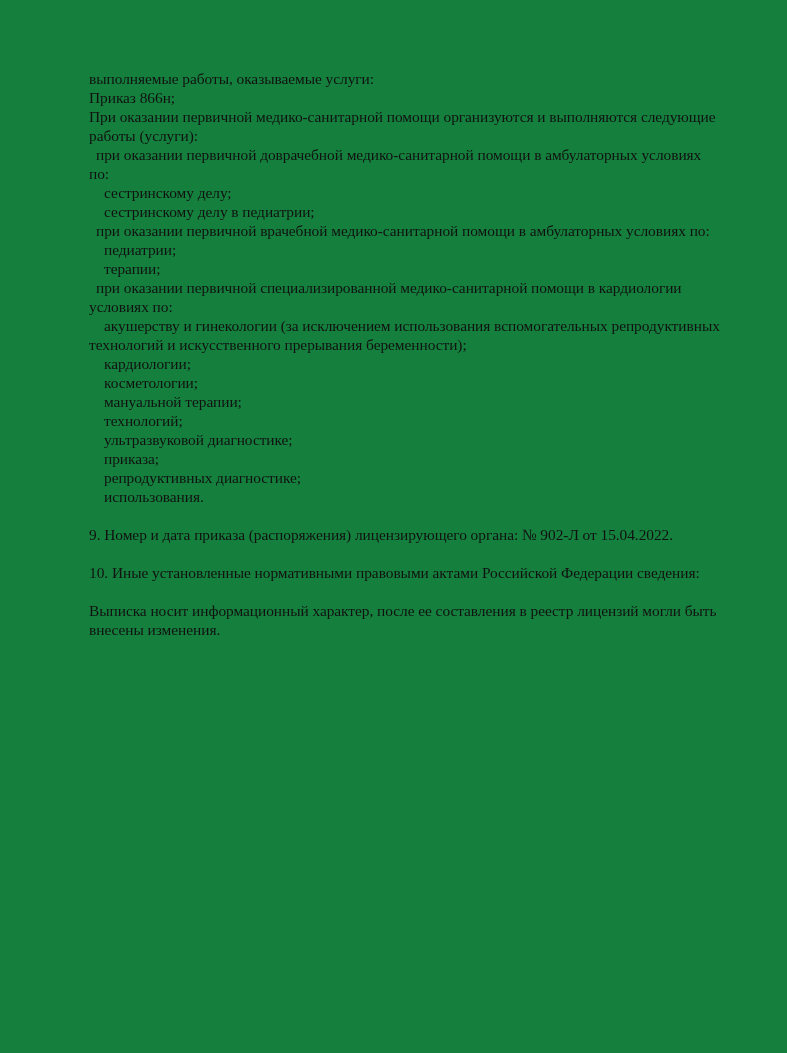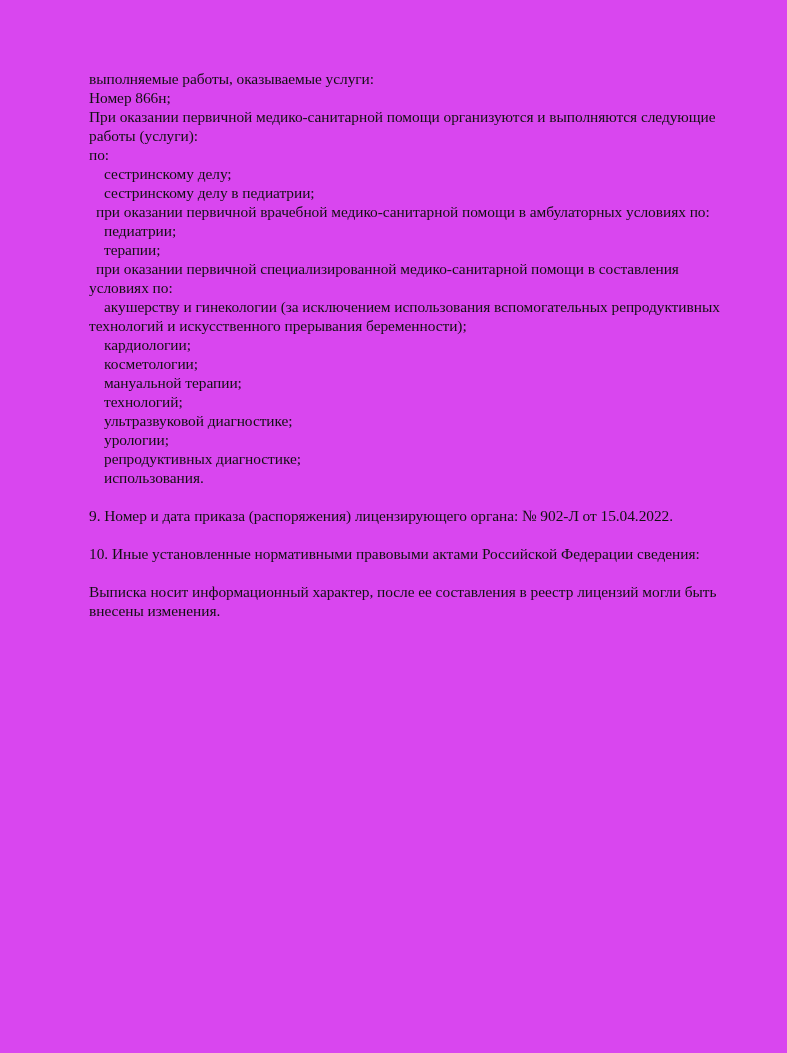--- a/index.html
+++ b/index.html
@@ -1,19 +1,19 @@
 <!DOCTYPE html>
 <html><head>
   <meta charset="utf-8">
   <style>
     html, body { margin: 0; padding: 0; background: #ffffff; }
     body { width: 787px; height: 1053px; position: relative; overflow: hidden; }
     .page {
       position: absolute; left: 0; top: 0; width: 787px; height: 1053px;
-      background: #d946ef;
+      background: #15803d;
     }
     .content {
       position: absolute; left: 89px; top: 69px; width: 660px;
       font-family: "Liberation Serif", serif;
       font-size: 15.4px;
       line-height: 19px;
       color: #111111;
       letter-spacing: -0.05px;
     }
     .line { white-space: pre; height: 19px; }
@@ -21,47 +21,48 @@
     .i2 { padding-left: 15px; }
     .gap { height: 19px; }
   </style>
 </head>
 <body>
 
 <div class="page">
   <div class="content">
 
     <div class="line">выполняемые работы, оказываемые услуги:</div>
-    <div class="line">Номер 866н;</div>
+    <div class="line">Приказ 866н;</div>
     <div class="line">При оказании первичной медико-санитарной помощи организуются и выполняются следующие</div>
     <div class="line">работы (услуги):</div>
 
     <div>
+      <div class="line i1">при оказании первичной доврачебной медико-санитарной помощи в амбулаторных условиях</div>
       <div class="line">по:</div>
       <div class="line i2">сестринскому делу;</div>
       <div class="line i2">сестринскому делу в педиатрии;</div>
     </div>
 
     <div>
       <div class="line i1">при оказании первичной врачебной медико-санитарной помощи в амбулаторных условиях по:</div>
       <div class="line i2">педиатрии;</div>
       <div class="line i2">терапии;</div>
     </div>
 
     <div>
-      <div class="line i1">при оказании первичной специализированной медико-санитарной помощи в составления</div>
+      <div class="line i1">при оказании первичной специализированной медико-санитарной помощи в кардиологии</div>
       <div class="line">условиях по:</div>
       <div class="line i2">акушерству и гинекологии (за исключением использования вспомогательных репродуктивных</div>
       <div class="line">технологий и искусственного прерывания беременности);</div>
       <div class="line i2">кардиологии;</div>
       <div class="line i2">косметологии;</div>
       <div class="line i2">мануальной терапии;</div>
       <div class="line i2">технологий;</div>
       <div class="line i2">ультразвуковой диагностике;</div>
-      <div class="line i2">урологии;</div>
+      <div class="line i2">приказа;</div>
       <div class="line i2">репродуктивных диагностике;</div>
       <div class="line i2">использования.</div>
     </div>
 
     <div class="gap"></div>
     <div class="line">9. Номер и дата приказа (распоряжения) лицензирующего органа: № 902-Л от 15.04.2022.</div>
 
     <div class="gap"></div>
     <div class="line">10. Иные установленные нормативными правовыми актами Российской Федерации сведения:</div>
 

